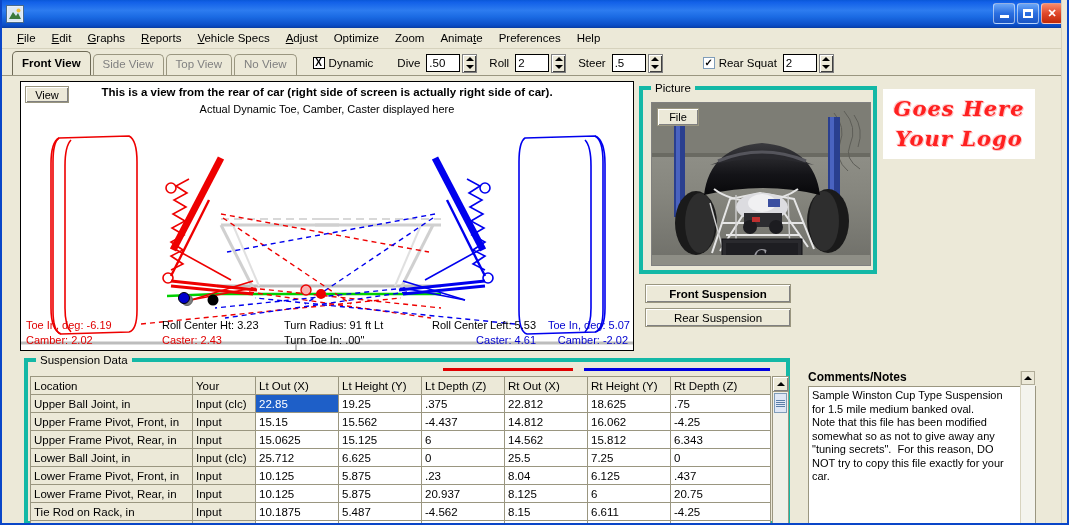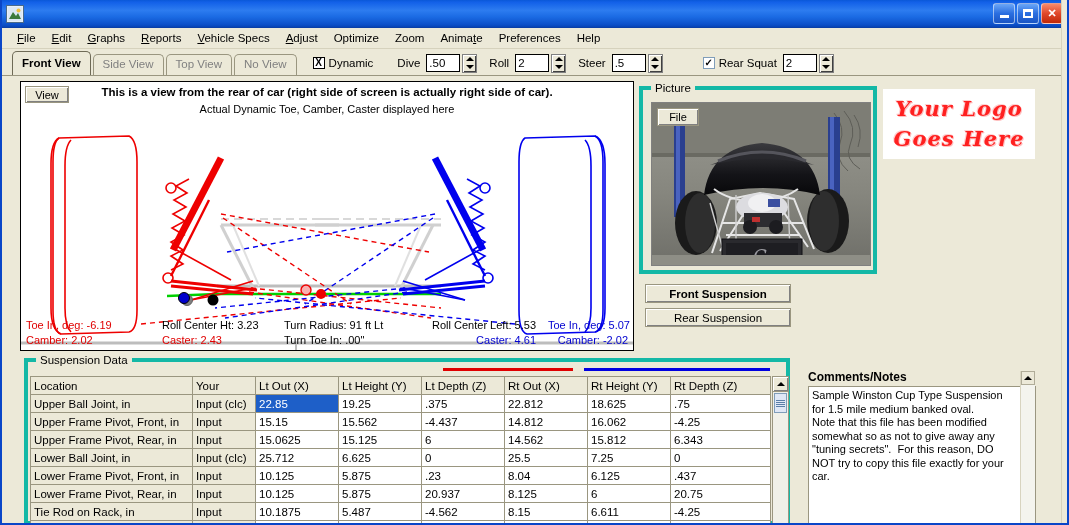--- a/index.html
+++ b/index.html
@@ -528,22 +528,22 @@
         <rect x="0" y="152" width="220" height="12" fill="#8e8e86"></rect>
       </svg>
     </div>
     <div class="filebtn">File</div>
   </div>
 
   <div class="bigbtn b1">Front Suspension</div>
   <div class="bigbtn b2">Rear Suspension</div>
 
   <div class="logo">
+    <div>Goes Here</div>
     <div>Your Logo</div>
-    <div>Goes Here</div>
   </div>
 
   <div class="grp datagrp">
     <div class="grp-title">Suspension Data</div>
     <div class="barred" style="left:415px; width:130px;"></div>
     <div class="barblue" style="left:556px; width:186px;"></div>
     <div class="table-wrap">
       <table class="dt">
         <colgroup>
           <col style="width:162px">

